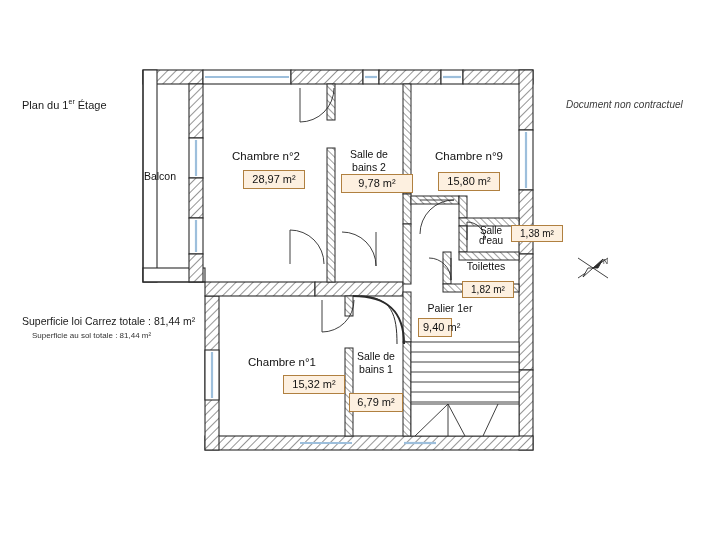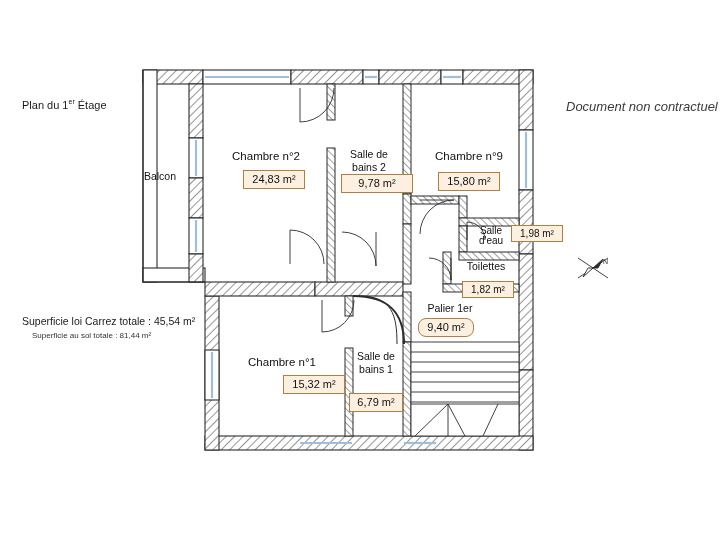--- a/index.html
+++ b/index.html
@@ -24,21 +24,21 @@
   .title-left {
     left: 22px;
     top: 98px;
     font-size: 11px;
     color: #1a1a1a;
   }
   .title-left sup { font-size: 7px; }
   .doc-note {
     left: 566px;
     top: 99px;
-    font-size: 13px;
+    font-size: 10px;
     font-style: italic;
     color: #3a3a3a;
   }
   .carrez1 {
     left: 22px;
     top: 315px;
     font-size: 10.5px;
     color: #1a1a1a;
   }
   .carrez2 {
@@ -215,48 +215,48 @@
       <line x1="578" y1="258" x2="608" y2="278"></line>
       <path d="M593,268 L603,259 L598,268 Z" fill="#2b2b2b"></path>
       <path d="M593,268 L583,277 L588,268 Z" fill="#ffffff"></path>
     </g>
   </svg>
 
   <div class="txt title-left"><span>Plan du 1</span><sup>er</sup><span> Étage</span></div>
 
   <div class="txt doc-note">Document non contractuel</div>
 
-  <div class="txt carrez1">Superficie loi Carrez totale : 45,54 m²</div>
+  <div class="txt carrez1">Superficie loi Carrez totale : 81,44 m²</div>
   <div class="txt carrez2">Superficie au sol totale : 81,44 m²</div>
 
   <div class="room-label small" style="left:129px; top:170px; width:62px;">Balcon</div>
 
   <div class="room-label" style="left:206px; top:150px; width:120px;">Chambre n°2</div>
-  <div class="area-box" style="left:243px; top:170px; width:62px;">24,83 m²</div>
+  <div class="area-box" style="left:243px; top:170px; width:62px;">28,97 m²</div>
 
   <div class="room-label small" style="left:336px; top:148px; width:66px;">
     <span>Salle de</span><br>
     <span>bains 2</span>
   </div>
   <div class="area-box" style="left:341px; top:174px; width:72px;">9,78 m²</div>
 
   <div class="room-label" style="left:414px; top:150px; width:110px;">Chambre n°9</div>
   <div class="area-box" style="left:438px; top:172px; width:62px;">15,80 m²</div>
 
   <div class="room-label tiny" style="left:469px; top:226px; width:44px;">
     <span>Salle</span><br>
     <span>d'eau</span>
   </div>
-  <div class="area-box small" style="left:511px; top:225px; width:52px;">1,98 m²</div>
+  <div class="area-box small" style="left:511px; top:225px; width:52px;">1,38 m²</div>
 
   <div class="room-label small" style="left:452px; top:260px; width:68px;">Toilettes</div>
   <div class="area-box small" style="left:462px; top:281px; width:52px;">1,82 m²</div>
 
   <div class="room-label small" style="left:410px; top:302px; width:80px;text-align:center;">Palier 1er</div>
-  <div class="area-box" style="left:418px; top:318px; width:56px;border-radius:8px;">9,40 m²</div>
+  <div class="area-box" style="left:418px; top:318px; width:34px;">9,40 m²</div>
 
   <div class="room-label" style="left:222px; top:356px; width:120px;">Chambre n°1</div>
   <div class="area-box" style="left:252px; top:375px; width:62px;margin-left:31px;">15,32 m²</div>
 
   <div class="room-label small" style="left:348px; top:350px; width:56px;">
     <span>Salle de</span><br>
     <span>bains 1</span>
   </div>
   <div class="area-box" style="left:349px; top:393px; width:54px;">6,79 m²</div>
 

